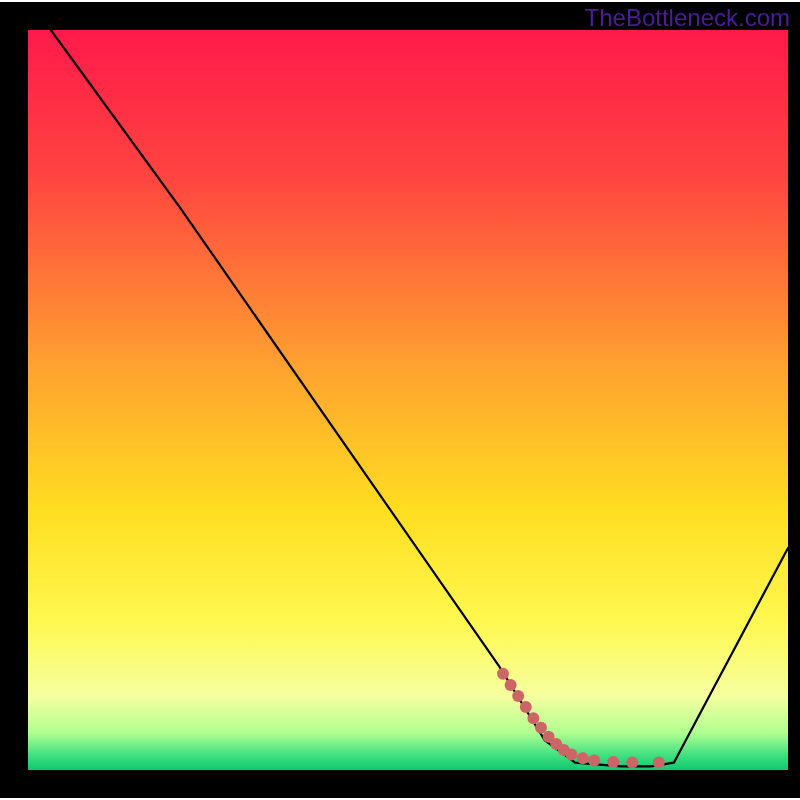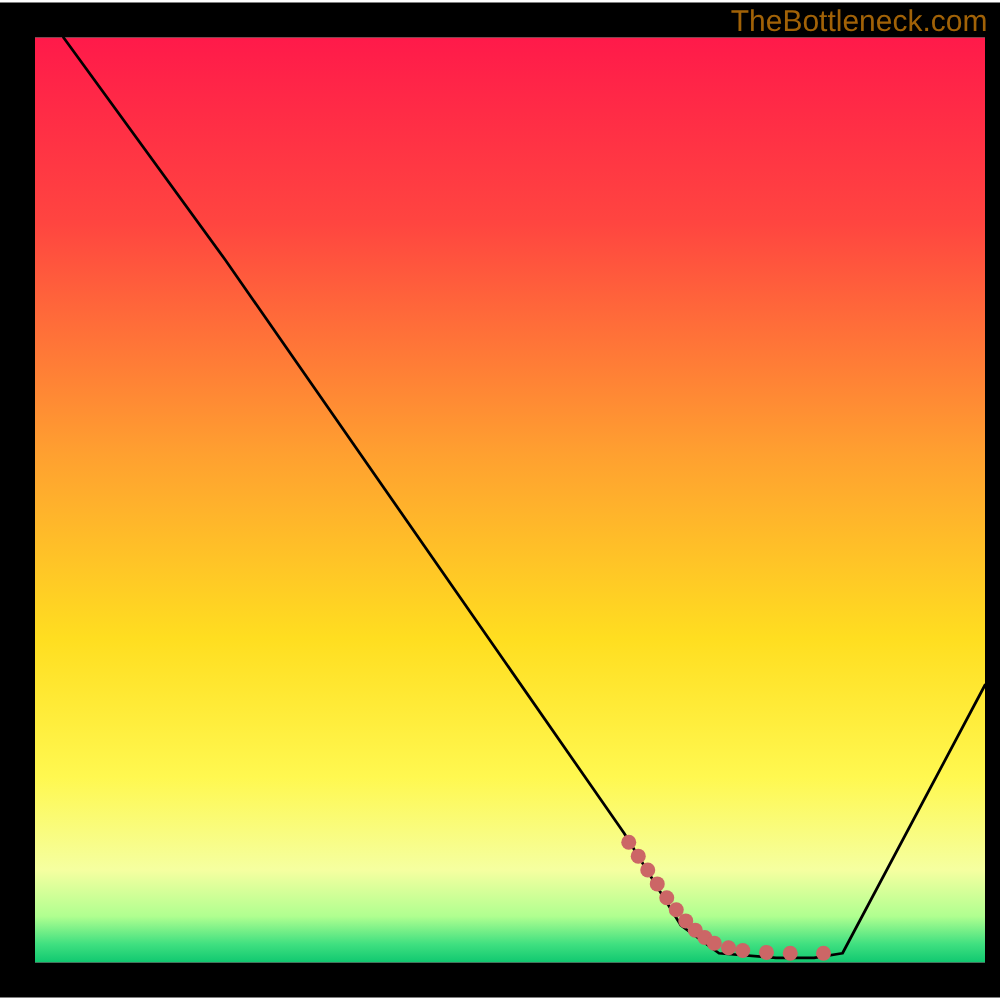--- a/index.html
+++ b/index.html
@@ -16,21 +16,21 @@
   .chart-container {
     position: relative;
     width: 800px;
     height: 800px;
   }
   .watermark {
     position: absolute;
     top: 4px;
     right: 10px;
     font-size: 24px;
-    color: #a16207;
+    color: #4c1d95;
     font-weight: 500;
     z-index: 10;
   }
   svg {
     display: block;
   }
 </style>
 </head>
 <body>
 

